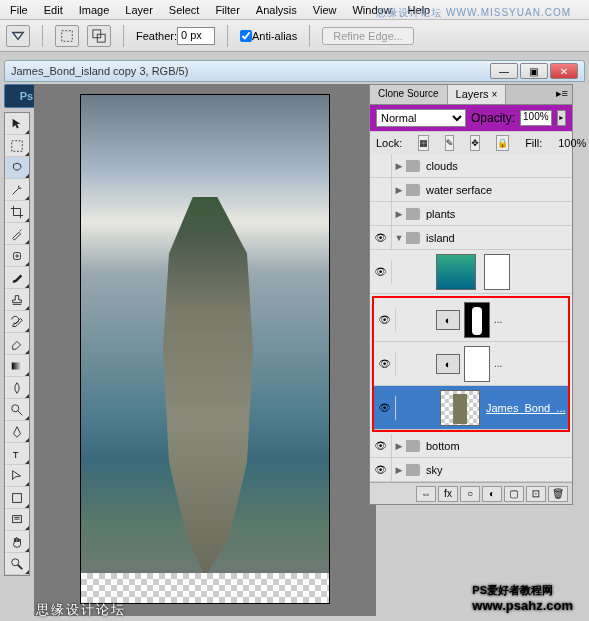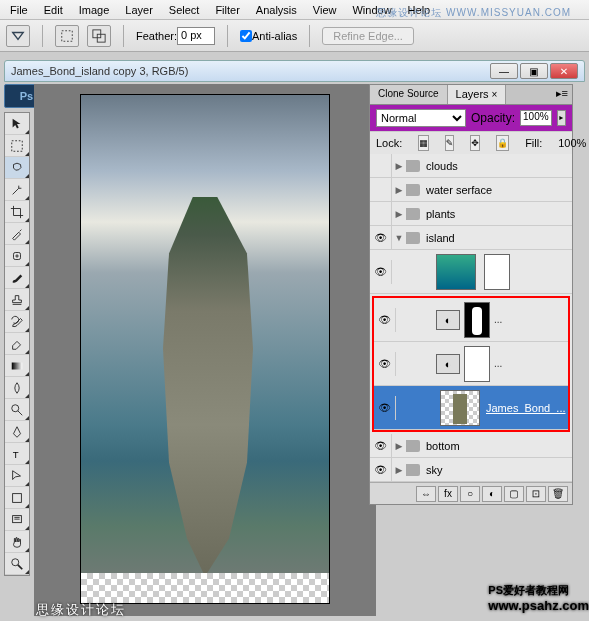--- a/index.html
+++ b/index.html
@@ -75,21 +75,21 @@
 .layer .link{font-size:10px;color:#333}
 .layer .indent{width:20px}
 
 .redbox{border:2px solid red;margin:2px}
 
 .panelfoot{height:22px;background:#d8d8d8;border-top:1px solid #aaa;display:flex;align-items:center;justify-content:flex-end;gap:2px;padding:0 4px}
 .panelfoot .fb{width:20px;height:16px;border:1px solid #999;background:#e4e4e4;display:flex;align-items:center;justify-content:center;font-size:10px}
 
 
 .wm1{position:absolute;left:36px;bottom:2px;color:#fff;font-size:13px;text-shadow:0 0 3px #000;letter-spacing:2px}
-.wm2{position:absolute;right:0;bottom:8px;color:#fff;font-size:13px;text-shadow:0 0 3px #000;font-weight:bold}
+.wm2{position:absolute;right:16px;bottom:8px;color:#fff;font-size:13px;text-shadow:0 0 3px #000;font-weight:bold}
 .wm2 .sub{font-size:13px;display:block}
 
 svg{width:14px;height:14px}
 </style>
 </head>
 <body>
 
 <div class="menubar">
   <span>File</span>
   <span>Edit</span>

